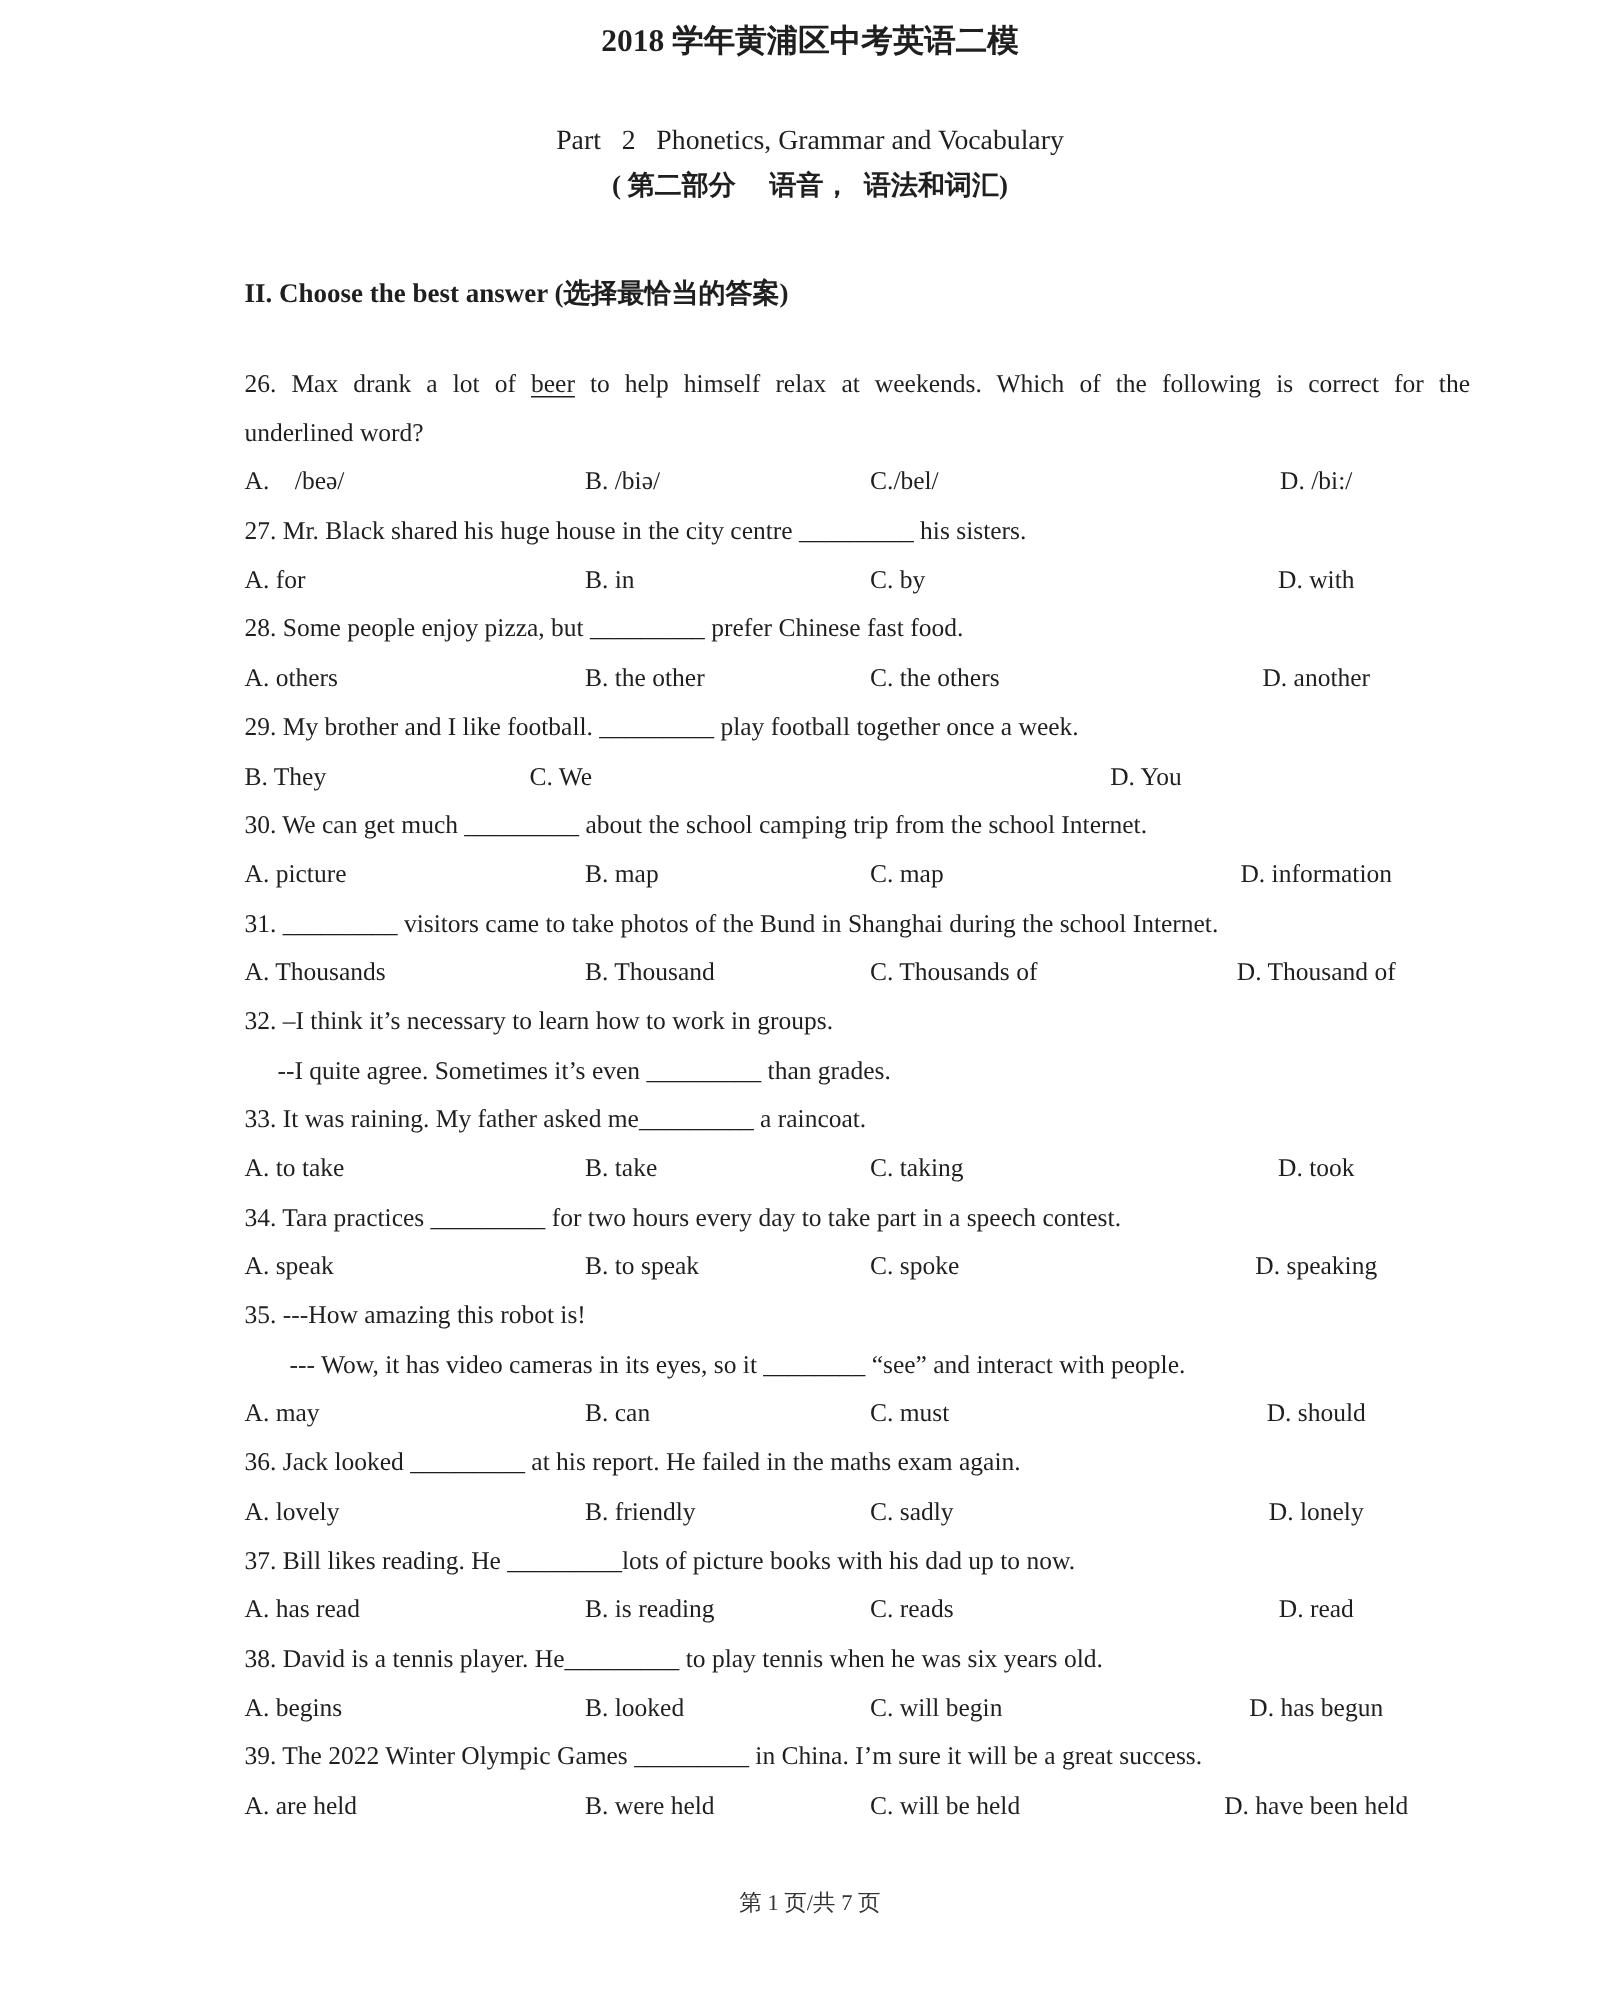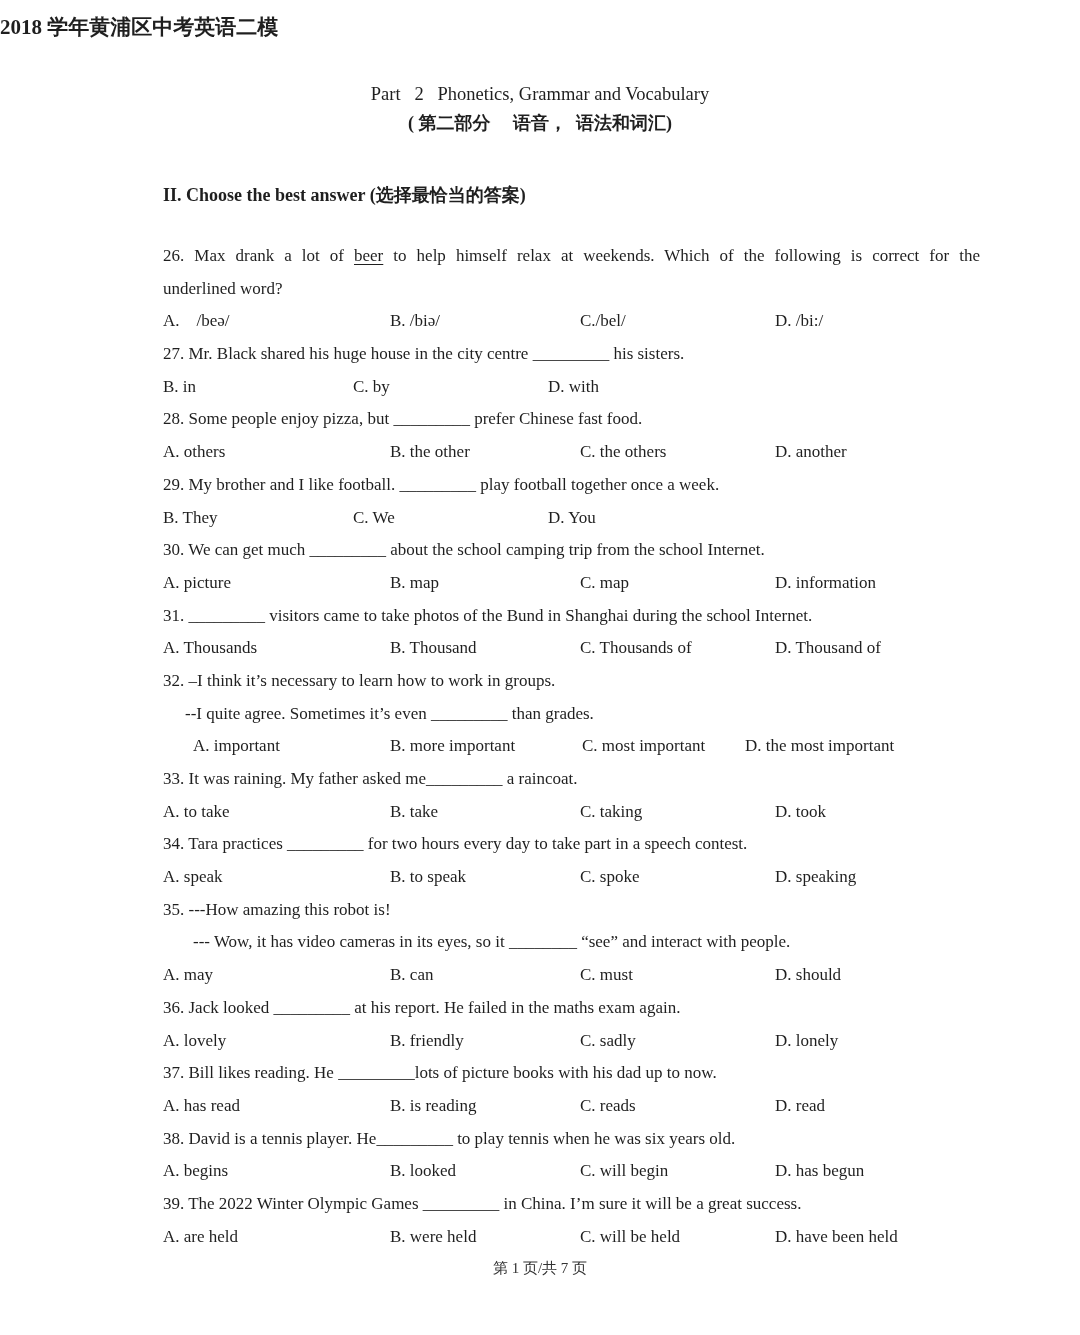--- a/index.html
+++ b/index.html
@@ -9,20 +9,21 @@
     width: 1080px;
     height: 1335px;
     margin: 0 auto;
     background: #ffffff;
     font-family: "Liberation Serif", "DejaVu Serif", serif;
     color: #1f1f1f;
     overflow: hidden;
   }
   .doc-title {
     padding-top: 14px;
+    text-align: center;
     font-weight: bold;
     font-size: 21px;
     line-height: 26px;
     white-space: pre;
     font-family: Liberation Serif, serif;
   }
   .part-title {
     margin-top: 42px;
     text-align: center;
     font-weight: normal;
@@ -57,21 +58,21 @@
     white-space: normal;
     text-align: justify;
     text-align-last: justify;
   }
   .u-word { text-decoration: underline; text-underline-offset: 3px; }
   .options { display: flex; }
   .opt { display: inline-block; white-space: pre; }
   .opt-a { width: 227px; }
   .opt-b { width: 190px; }
   .opt-c { width: 195px; }
-  .opt-d { flex: 1; }
+  .opt-d { flex: 1; text-align: center; }
   .options.narrow .opt-a { padding-left: 30px; }
   .options.narrow .opt-b { width: 192px; }
   .options.narrow .opt-c { width: 163px; }
   .footer {
     position: absolute;
     top: 1259px;
     left: 0;
     width: 100%;
     text-align: center;
     font-size: 15px;
@@ -85,32 +86,31 @@
 <div class="page">
   <div class="doc-title">2018 学年黄浦区中考英语二模</div>
   <div class="part-title">Part   2   Phonetics, Grammar and Vocabulary</div>
   <div class="part-subtitle">( 第二部分     语音，  语法和词汇)</div>
   <div class="section-heading">II. Choose the best answer (选择最恰当的答案)</div>
   <div class="questions">
       <div class="line justify"><span>26. Max drank a lot of </span><span class="u-word">beer</span><span> to help himself relax at weekends. Which of the following is correct for the</span></div>
       <div class="line"><span>underlined word?</span></div>
       <div class="line options"><span class="opt opt-a">A.    /beə/</span><span class="opt opt-b">B. /biə/</span><span class="opt opt-c">C./bel/</span><span class="opt opt-d">D. /bi:/</span></div>
       <div class="line"><span>27. Mr. Black shared his huge house in the city centre _________ his sisters.</span></div>
-      <div class="line options"><span class="opt opt-b">B. in</span><span class="opt opt-c">C. by</span><span class="opt opt-d">D. with</span></div>
+      <div class="line options"><span class="opt opt-a">A. for</span><span class="opt opt-b">B. in</span><span class="opt opt-c">C. by</span><span class="opt opt-d">D. with</span></div>
       <div class="line"><span>28. Some people enjoy pizza, but _________ prefer Chinese fast food.</span></div>
       <div class="line options"><span class="opt opt-a">A. others</span><span class="opt opt-b">B. the other</span><span class="opt opt-c">C. the others</span><span class="opt opt-d">D. another</span></div>
       <div class="line"><span>29. My brother and I like football. _________ play football together once a week.</span></div>
       <div class="line options"><span class="opt opt-b">B. They</span><span class="opt opt-c">C. We</span><span class="opt opt-d">D. You</span></div>
       <div class="line"><span>30. We can get much _________ about the school camping trip from the school Internet.</span></div>
       <div class="line options"><span class="opt opt-a">A. picture</span><span class="opt opt-b">B. map</span><span class="opt opt-c">C. map</span><span class="opt opt-d">D. information</span></div>
       <div class="line"><span>31. _________ visitors came to take photos of the Bund in Shanghai during the school Internet.</span></div>
       <div class="line options"><span class="opt opt-a">A. Thousands</span><span class="opt opt-b">B. Thousand</span><span class="opt opt-c">C. Thousands of</span><span class="opt opt-d">D. Thousand of</span></div>
       <div class="line"><span>32. –I think it’s necessary to learn how to work in groups.</span></div>
       <div class="line" style="padding-left: 22px;"><span>--I quite agree. Sometimes it’s even _________ than grades.</span></div>
-      <div class="line options narrow"><span class="opt opt-a">A. important</span><span class="opt opt-b">B. more important</span><span class="opt opt-c">C. most important</span><span class="opt opt-d">D. the most important</span></div>
       <div class="line"><span>33. It was raining. My father asked me_________ a raincoat.</span></div>
       <div class="line options"><span class="opt opt-a">A. to take</span><span class="opt opt-b">B. take</span><span class="opt opt-c">C. taking</span><span class="opt opt-d">D. took</span></div>
       <div class="line"><span>34. Tara practices _________ for two hours every day to take part in a speech contest.</span></div>
       <div class="line options"><span class="opt opt-a">A. speak</span><span class="opt opt-b">B. to speak</span><span class="opt opt-c">C. spoke</span><span class="opt opt-d">D. speaking</span></div>
       <div class="line"><span>35. ---How amazing this robot is!</span></div>
       <div class="line" style="padding-left: 30px;"><span>--- Wow, it has video cameras in its eyes, so it ________ “see” and interact with people.</span></div>
       <div class="line options"><span class="opt opt-a">A. may</span><span class="opt opt-b">B. can</span><span class="opt opt-c">C. must</span><span class="opt opt-d">D. should</span></div>
       <div class="line"><span>36. Jack looked _________ at his report. He failed in the maths exam again.</span></div>
       <div class="line options"><span class="opt opt-a">A. lovely</span><span class="opt opt-b">B. friendly</span><span class="opt opt-c">C. sadly</span><span class="opt opt-d">D. lonely</span></div>
       <div class="line"><span>37. Bill likes reading. He _________lots of picture books with his dad up to now.</span></div>

